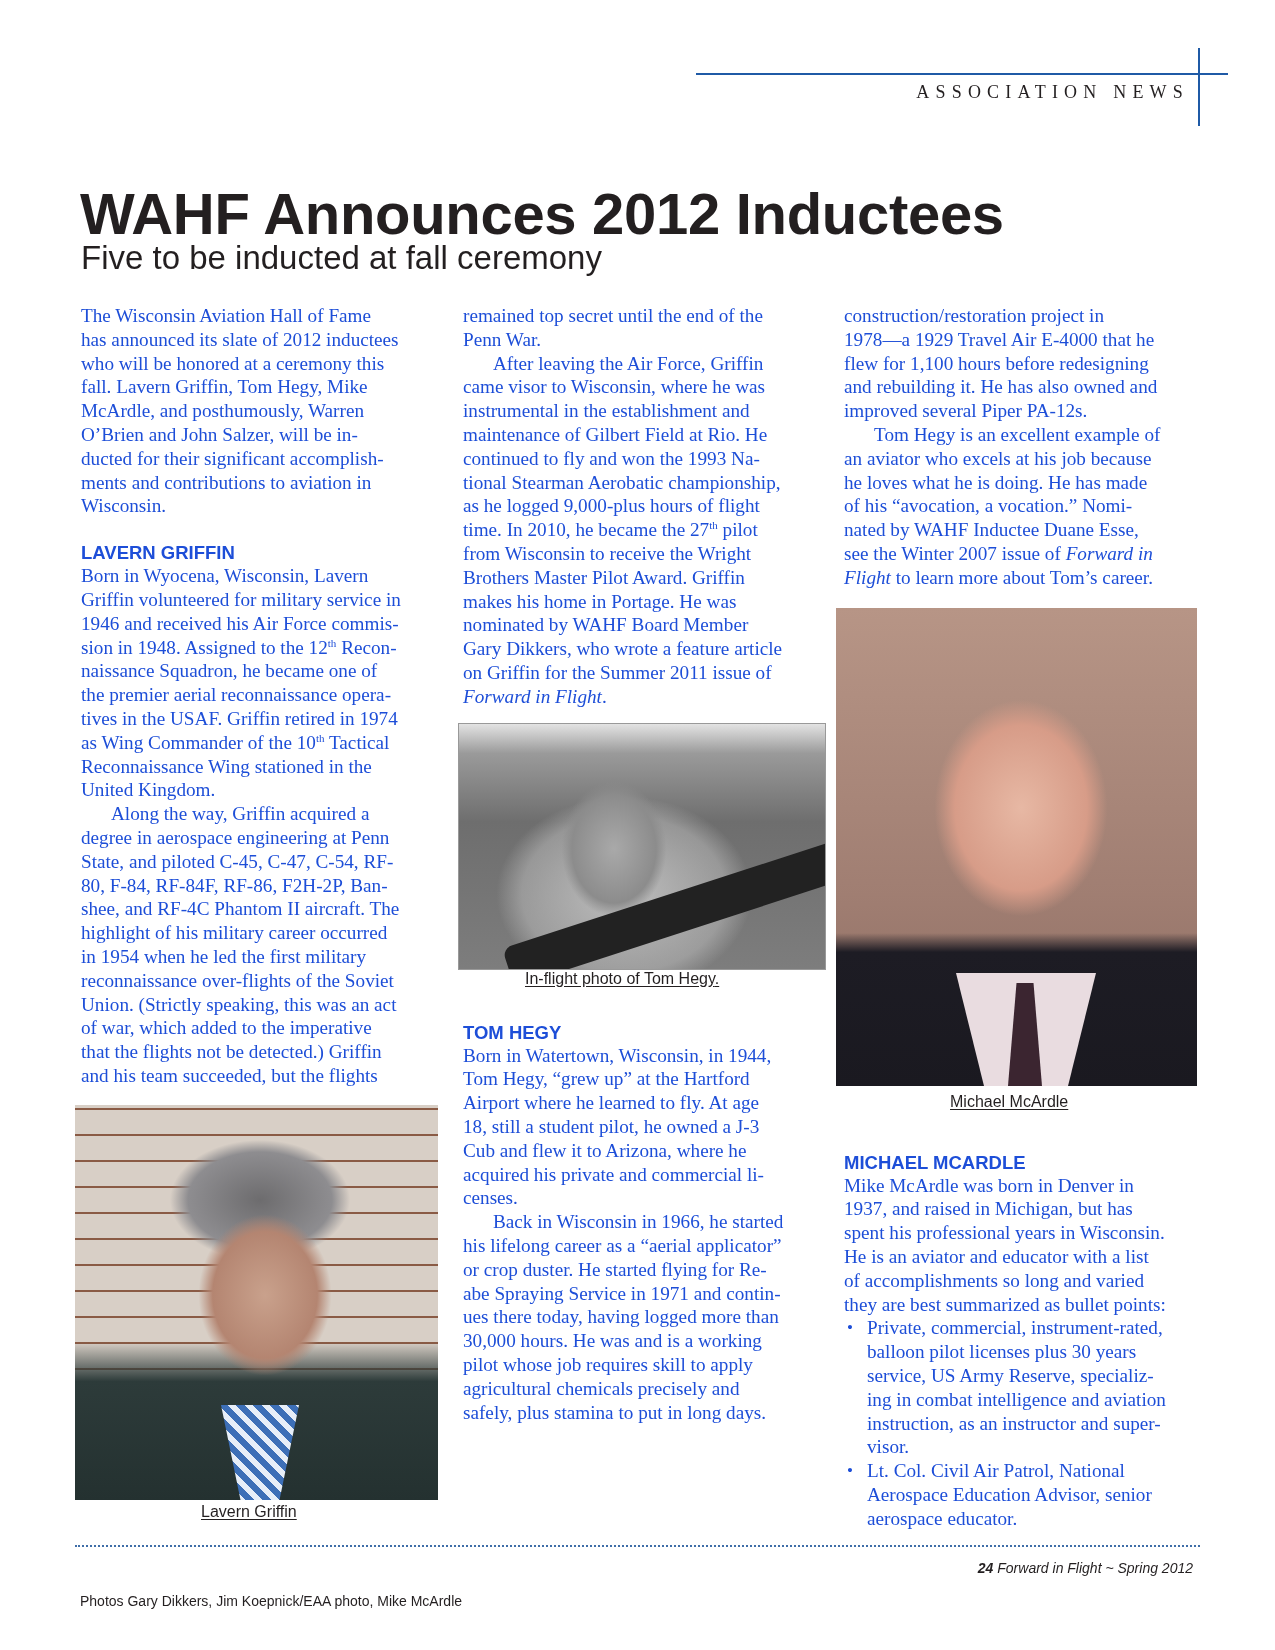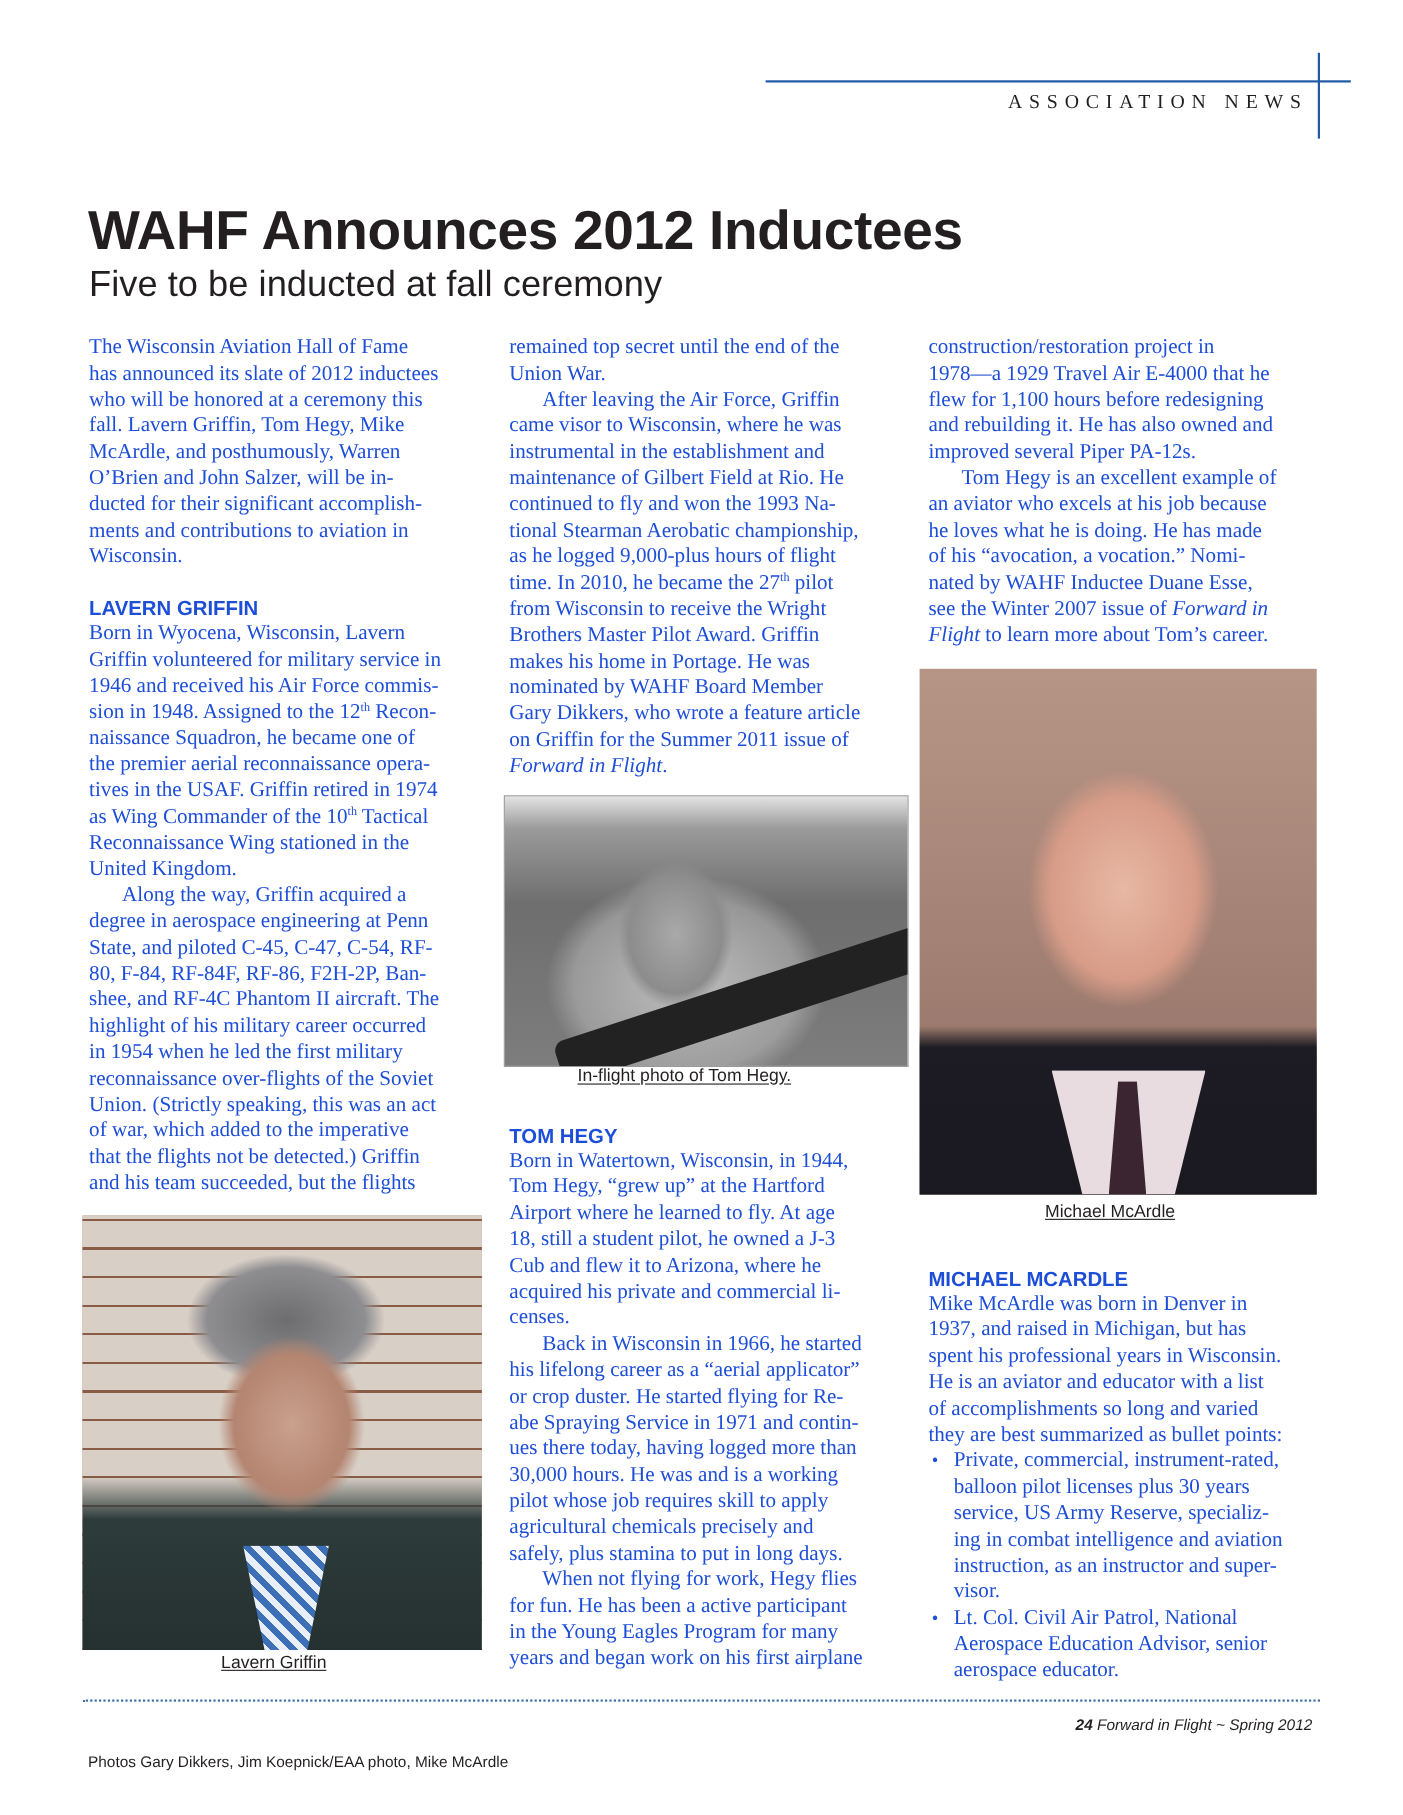--- a/index.html
+++ b/index.html
@@ -6,21 +6,21 @@
   body { width: 1275px; height: 1650px; position: relative; overflow: hidden; color: #231f20; }
   .serif { font-family: "Liberation Serif", "DejaVu Serif", serif; }
   .sans { font-family: "Liberation Sans", "DejaVu Sans", sans-serif; }
 
   
   .sec-hline { position: absolute; left: 696px; top: 73px; width: 532px; height: 2px; background: #1f5aa6; }
   .sec-vline { position: absolute; left: 1198px; top: 48px; width: 2px; height: 78px; background: #1f5aa6; }
   .sec-label { position: absolute; right: 86px; top: 82px; font-size: 18px; letter-spacing: 6.2px; color: #231f20; }
 
   
-  .title { position: absolute; left: 80px; top: 180px; font-size: 50px; font-weight: bold; letter-spacing: -0.3px; color: #231f20; white-space: nowrap; }
+  .title { position: absolute; left: 80px; top: 180px; font-size: 58px; font-weight: bold; letter-spacing: -0.3px; color: #231f20; white-space: nowrap; }
   .subtitle { position: absolute; left: 81px; top: 239px; font-size: 33px; font-weight: normal; color: #231f20; white-space: nowrap; }
 
   
   .col { position: absolute; top: 304px; font-size: 19.2px; line-height: 23.8px; color: #1d4ed8; }
   .col1 { left: 81px; width: 345px; }
   .col2 { left: 463px; width: 350px; }
   .col3 { left: 844px; width: 350px; }
   .col p { margin: 0; }
   .head { font-family: "Liberation Sans", "DejaVu Sans", sans-serif; font-weight: bold; font-size: 18.5px; line-height: 22px; margin: 0; }
   sup { font-size: 11px; line-height: 0; vertical-align: 7px; }
@@ -122,21 +122,21 @@
 </div>
 
 <div class="photo photo-griffin">
   <div class="griffin-shirt"></div>
 </div>
 <div class="caption cap-griffin sans">Lavern Griffin</div>
 
 <div class="col col2 serif">
   <p>
     <span class="line">remained top secret until the end of the</span>
-    <span class="line">Union War.</span>
+    <span class="line">Penn War.</span>
   </p>
   <p>
     <span class="line" style="padding-left:30px">After leaving the Air Force, Griffin</span>
     <span class="line">came visor to Wisconsin, where he was</span>
     <span class="line">instrumental in the establishment and</span>
     <span class="line">maintenance of Gilbert Field at Rio. He</span>
     <span class="line">continued to fly and won the 1993 Na-</span>
     <span class="line">tional Stearman Aerobatic championship,</span>
     <span class="line">as he logged 9,000-plus hours of flight</span>
     <span class="line"><span>time. In 2010, he became the 27</span><sup>th</sup><span> pilot</span></span>
@@ -165,26 +165,20 @@
     <span class="line" style="padding-left:30px">Back in Wisconsin in 1966, he started</span>
     <span class="line">his lifelong career as a “aerial applicator”</span>
     <span class="line">or crop duster. He started flying for Re-</span>
     <span class="line">abe Spraying Service in 1971 and contin-</span>
     <span class="line">ues there today, having logged more than</span>
     <span class="line">30,000 hours. He was and is a working</span>
     <span class="line">pilot whose job requires skill to apply</span>
     <span class="line">agricultural chemicals precisely and</span>
     <span class="line">safely, plus stamina to put in long days.</span>
   </p>
-  <p>
-    <span class="line" style="padding-left:30px">When not flying for work, Hegy flies</span>
-    <span class="line">for fun. He has been a active participant</span>
-    <span class="line">in the Young Eagles Program for many</span>
-    <span class="line">years and began work on his first airplane</span>
-  </p>
 </div>
 
 <div class="photo photo-hegy">
   <div class="hegy-rail"></div>
 </div>
 <div class="caption cap-hegy sans"><span>In-flight photo of Tom Hegy</span><span class="cap-hegy-period">.</span></div>
 
 <div class="col col3 serif">
   <p>
     <span class="line">construction/restoration project in</span>

